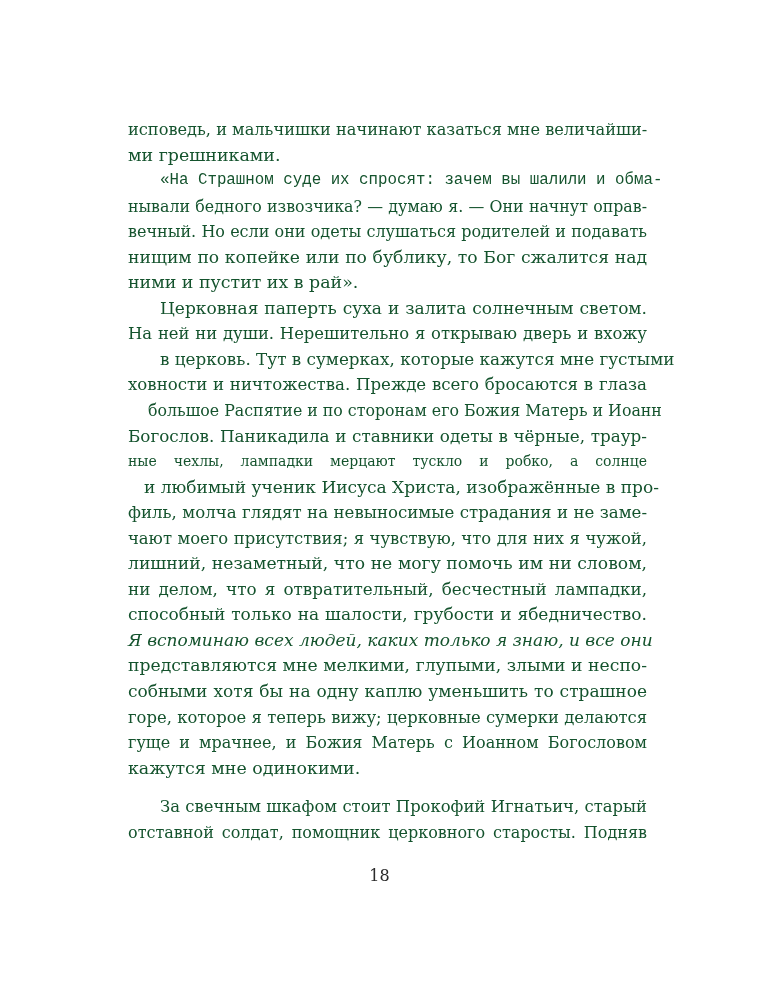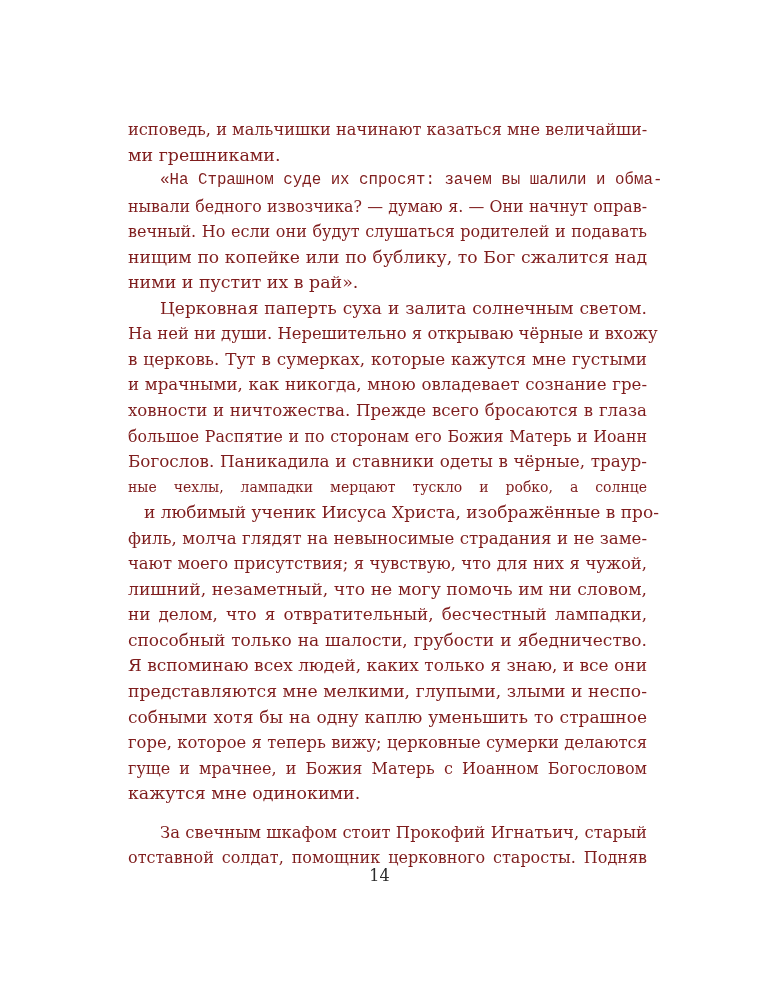--- a/index.html
+++ b/index.html
@@ -11,21 +11,21 @@
       width: 759px;
       height: 1000px;
       position: relative;
       overflow: hidden;
     }
     .page {
       position: absolute;
       left: 128px;
       top: 117px;
       width: 519px;
-      color: #7f1d1d;
+      color: #14532d;
       font-family: "DejaVu Serif", "Liberation Serif", serif;
       font-size: 17.4px;
       line-height: 25.55px;
     }
     .line {
       display: block;
       white-space: nowrap;
       text-align: justify;
       text-align-last: justify;
       height: 25.55px;
@@ -53,47 +53,46 @@
 <div class="page">
 
   <div>
     <span class="line" style="font-size: 16.2px;">исповедь, и мальчишки начинают казаться мне величайши-</span>
     <span class="line last">ми грешниками.</span>
   </div>
 
   <div>
     <span class="line indent" style="font-size: 15.8px; font-family: Liberation Mono, monospace;">«На Страшном суде их спросят: зачем вы шалили и обма-</span>
     <span class="line" style="font-size: 15.8px;">нывали бедного извозчика? — думаю я. — Они начнут оправ-</span>
-    <span class="line" style="font-size: 16px;">вечный. Но если они будут слушаться родителей и подавать</span>
+    <span class="line" style="font-size: 16px;">вечный. Но если они одеты слушаться родителей и подавать</span>
     <span class="line" style="font-size: 17.2px;">нищим по копейке или по бублику, то Бог сжалится над</span>
     <span class="line last">ними и пустит их в рай».</span>
   </div>
 
   <div>
     <span class="line indent" style="font-size: 17px;">Церковная паперть суха и залита солнечным светом.</span>
-    <span class="line" style="font-size: 16.4px;">На ней ни души. Нерешительно я открываю чёрные и вхожу</span>
-    <span class="line" style="font-size: 16.8px;">в церковь. Тут в сумерках, которые кажутся мне густыми</span>
-    <span class="line" style="font-size: 16.6px;">и мрачными, как никогда, мною овладевает сознание гре-</span>
+    <span class="line" style="font-size: 16.4px;">На ней ни души. Нерешительно я открываю дверь и вхожу</span>
+    <span class="line" style="font-size: 16.8px; margin-left: 32px;">в церковь. Тут в сумерках, которые кажутся мне густыми</span>
     <span class="line" style="font-size: 16.6px;">ховности и ничтожества. Прежде всего бросаются в глаза</span>
-    <span class="line" style="font-size: 15.8px;">большое Распятие и по сторонам его Божия Матерь и Иоанн</span>
+    <span class="line" style="font-size: 15.8px; margin-left: 20px;">большое Распятие и по сторонам его Божия Матерь и Иоанн</span>
     <span class="line" style="font-size: 16.8px;">Богослов. Паникадила и ставники одеты в чёрные, траур-</span>
     <span class="line" style="font-size: 14px;">ные чехлы, лампадки мерцают тускло и робко, а солнце</span>
     <span class="line" style="font-size: 17px; margin-left: 16px;">и любимый ученик Иисуса Христа, изображённые в про-</span>
     <span class="line" style="font-size: 16.6px;">филь, молча глядят на невыносимые страдания и не заме-</span>
     <span class="line" style="font-size: 16.4px;">чают моего присутствия; я чувствую, что для них я чужой,</span>
     <span class="line" style="font-size: 17.2px;">лишний, незаметный, что не могу помочь им ни словом,</span>
     <span class="line" style="font-size: 16.8px;">ни делом, что я отвратительный, бесчестный лампадки,</span>
     <span class="line" style="font-size: 17px;">способный только на шалости, грубости и ябедничество.</span>
-    <span class="line" style="font-size: 17px;">Я вспоминаю всех людей, каких только я знаю, и все они</span>
+    <span class="line" style="font-size: 17px; font-style: italic;">Я вспоминаю всех людей, каких только я знаю, и все они</span>
     <span class="line" style="font-size: 17.2px;">представляются мне мелкими, глупыми, злыми и неспо-</span>
     <span class="line" style="font-size: 17px;">собными хотя бы на одну каплю уменьшить то страшное</span>
     <span class="line" style="font-size: 16.4px;">горе, которое я теперь вижу; церковные сумерки делаются</span>
     <span class="line" style="font-size: 16px;">гуще и мрачнее, и Божия Матерь с Иоанном Богословом</span>
     <span class="line last">кажутся мне одинокими.</span>
   </div>
 
   <div>
     <span class="line indent" style="font-size: 16.4px; margin-top: 13px;">За свечным шкафом стоит Прокофий Игнатьич, старый</span>
     <span class="line" style="font-size: 16px;">отставной солдат, помощник церковного старосты. Подняв</span>
   </div>
 </div>
 
-<div class="page-number">14</div>
+<div class="page-number">18</div>
 
 </body></html>

